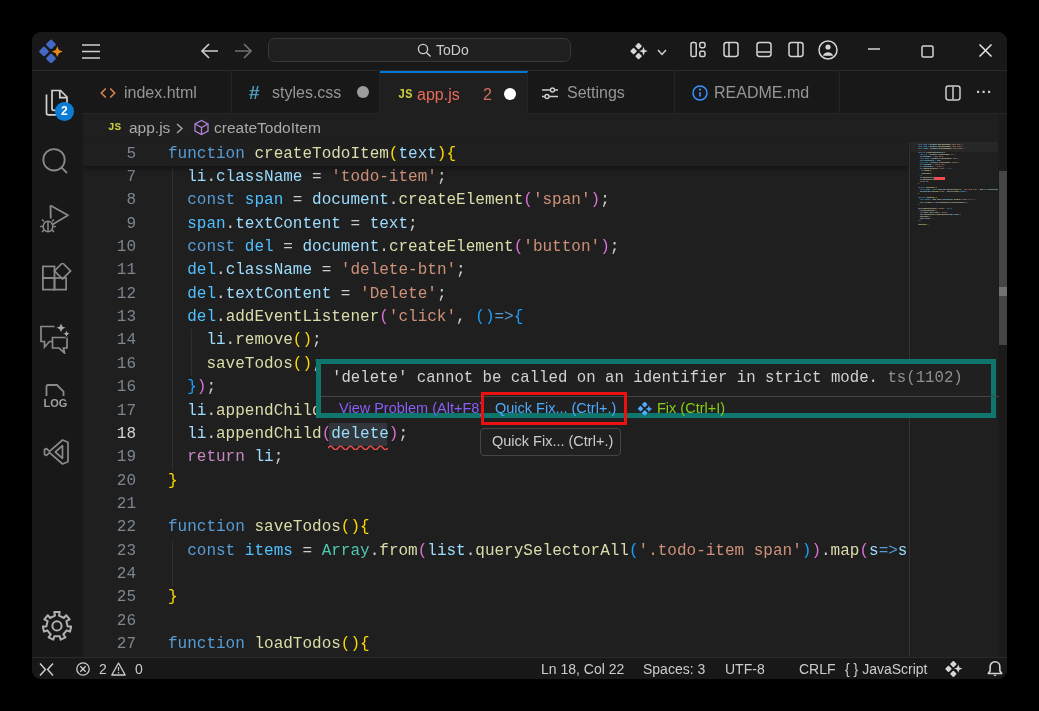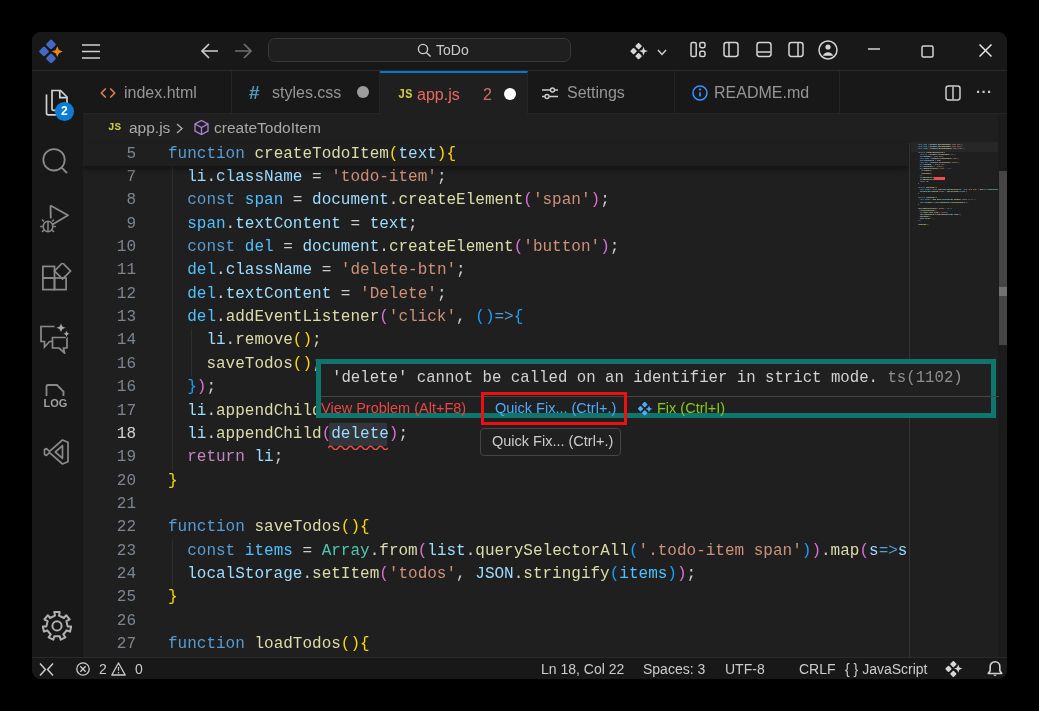--- a/index.html
+++ b/index.html
@@ -303,21 +303,20 @@
     <div class="codeline" style="top:192.1px">  <span class="d">del</span>.<span class="f">addEventListener</span><span class="b2">(</span><span class="s">'click'</span>, <span class="b3">()</span><span class="k">=&gt;</span><span class="b3">{</span></div>
     <div class="codeline" style="top:215.45px">    <span class="v">li</span>.<span class="f">remove</span><span class="b1">()</span>;</div>
     <div class="codeline" style="top:238.8px">    <span class="f">saveTodos</span><span class="b1">()</span>;</div>
     <div class="codeline" style="top:262.15px">  <span class="b3">}</span><span class="b2">)</span>;</div>
     <div class="codeline" style="top:285.5px">  <span class="v">li</span>.<span class="f">appendChild</span><span class="b2">(</span><span class="d">span</span><span class="b2">)</span>;</div>
     <div class="codeline" style="top:308.85px">  <span class="v">li</span>.<span class="f">appendChild</span><span class="b2">(</span><span class="v">delete</span><span class="b2">)</span>;</div>
     <div class="codeline" style="top:332.2px">  <span class="c">return</span> <span class="v">li</span>;</div>
     <div class="codeline" style="top:355.55px"><span class="b1">}</span></div>
     <div class="codeline" style="top:402.25px"><span class="k">function</span> <span class="f">saveTodos</span><span class="b1">(){</span></div>
     <div class="codeline" style="top:425.6px">  <span class="k">const</span> <span class="d">items</span> = <span class="t">Array</span>.<span class="f">from</span><span class="b2">(</span><span class="v">list</span>.<span class="f">querySelectorAll</span><span class="b3">(</span><span class="s">'.todo-item span'</span><span class="b3">)</span><span class="b2">)</span>.<span class="f">map</span><span class="b2">(</span><span class="v">s</span><span class="k">=&gt;</span><span class="v">s</span>.;</div>
-    <div class="codeline" style="top:448.95px">  <span class="v">localStorage</span>.<span class="f">setItem</span><span class="b2">(</span><span class="s">'todos'</span>, <span class="v">JSON</span>.<span class="f">stringify</span><span class="b3">(</span><span class="d">items</span><span class="b3">)</span><span class="b2">)</span>;</div>
     <div class="codeline" style="top:472.3px"><span class="b1">}</span></div>
     <div class="codeline" style="top:519px"><span class="k">function</span> <span class="f">loadTodos</span><span class="b1">(){</span></div>
 
     <div class="abs" style="left:0;top:29px;width:825px;height:23px;background:#1f1f1f;box-shadow:0 3px 5px rgba(0,0,0,0.4)">
       <div class="lnum" style="top:0">5</div>
       <div class="codeline" style="top:0"><span class="k">function</span> <span class="f">createTodoItem</span><span class="b1">(</span><span class="v">text</span><span class="b1">)</span><span class="b1">{</span></div>
     </div>
 
     <div class="abs" style="left:825.5px;top:29px;width:1px;height:514px;background:#343434"></div>
 
@@ -369,21 +368,21 @@
     </div>
 
     <div class="abs" style="left:915px;top:0;width:10px;height:543px;background:rgba(0,0,0,0.12)"></div>
     <div class="abs" style="left:916px;top:57px;width:9px;height:174px;background:rgba(121,121,121,0.45)"></div>
     <div class="abs" style="left:916px;top:173px;width:9px;height:9px;background:rgba(160,160,160,0.5)"></div>
     <div class="abs" style="left:84px;top:530px;width:619px;height:11px;background:rgba(130,130,130,0.45);z-index:-1"></div>
 
     <div class="abs" style="left:233px;top:245px;width:680px;height:59px;background:#202020;border:5px solid #0f766e" id="hover">
       <div class="abs mono" style="left:11px;top:5px;font-size:15.7px;color:#d2d2d2;white-space:pre">'delete' cannot be called on an identifier in strict mode. <span style="color:#8f8f8f">ts(1102)</span></div>
       <div class="abs" style="left:0;top:32px;width:678px;height:1px;background:#454545"></div>
-      <div class="abs" style="left:0;top:36px;font-size:14.5px;color:#ef4444">View Problem (Alt+F8)</div>
+      <div class="abs" style="left:18px;top:36px;font-size:14.5px;color:#8b5cf6">View Problem (Alt+F8)</div>
       <div class="abs" style="left:174px;top:36px;font-size:14.5px;color:#4daafc">Quick Fix... (Ctrl+.)</div>
       <svg class="abs" style="left:317px;top:38px" width="15" height="15" viewBox="0 0 15 15">
         <g fill="#4daafc">
           <rect x="4.6" y="0.4" width="4.2" height="4.2" rx="0.8" transform="rotate(45 6.7 2.5)"></rect>
           <rect x="0.4" y="4.6" width="4.2" height="4.2" rx="0.8" transform="rotate(45 2.5 6.7)"></rect>
           <rect x="4.6" y="8.8" width="4.2" height="4.2" rx="0.8" transform="rotate(45 6.7 10.9)"></rect>
           <path d="M11 3.4 L12 5.9 L14.5 6.9 L12 7.9 L11 10.4 L10 7.9 L7.5 6.9 L10 5.9 Z"></path>
         </g>
       </svg>
       <div class="abs" style="left:336px;top:36px;font-size:14.5px;color:#84cc16">Fix (Ctrl+I)</div>

